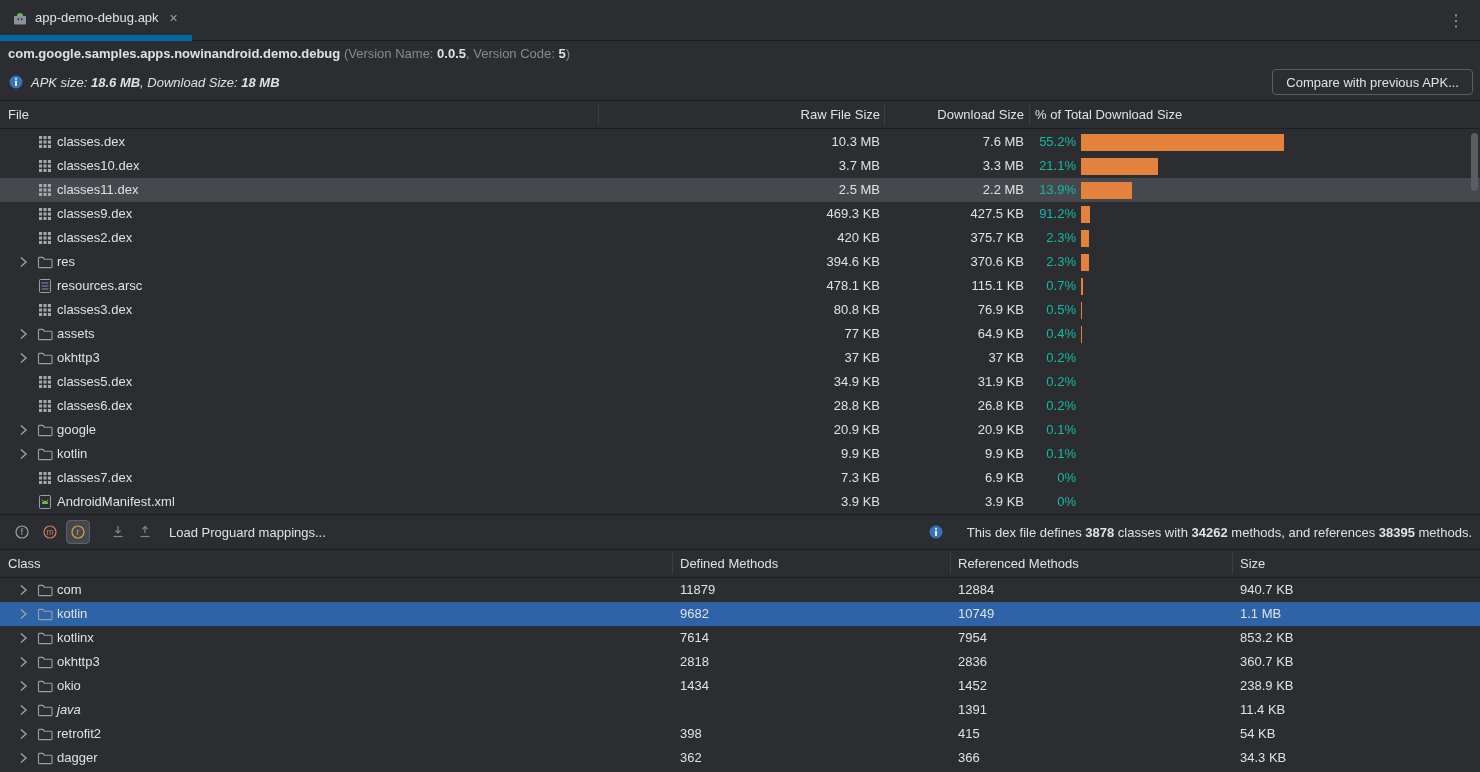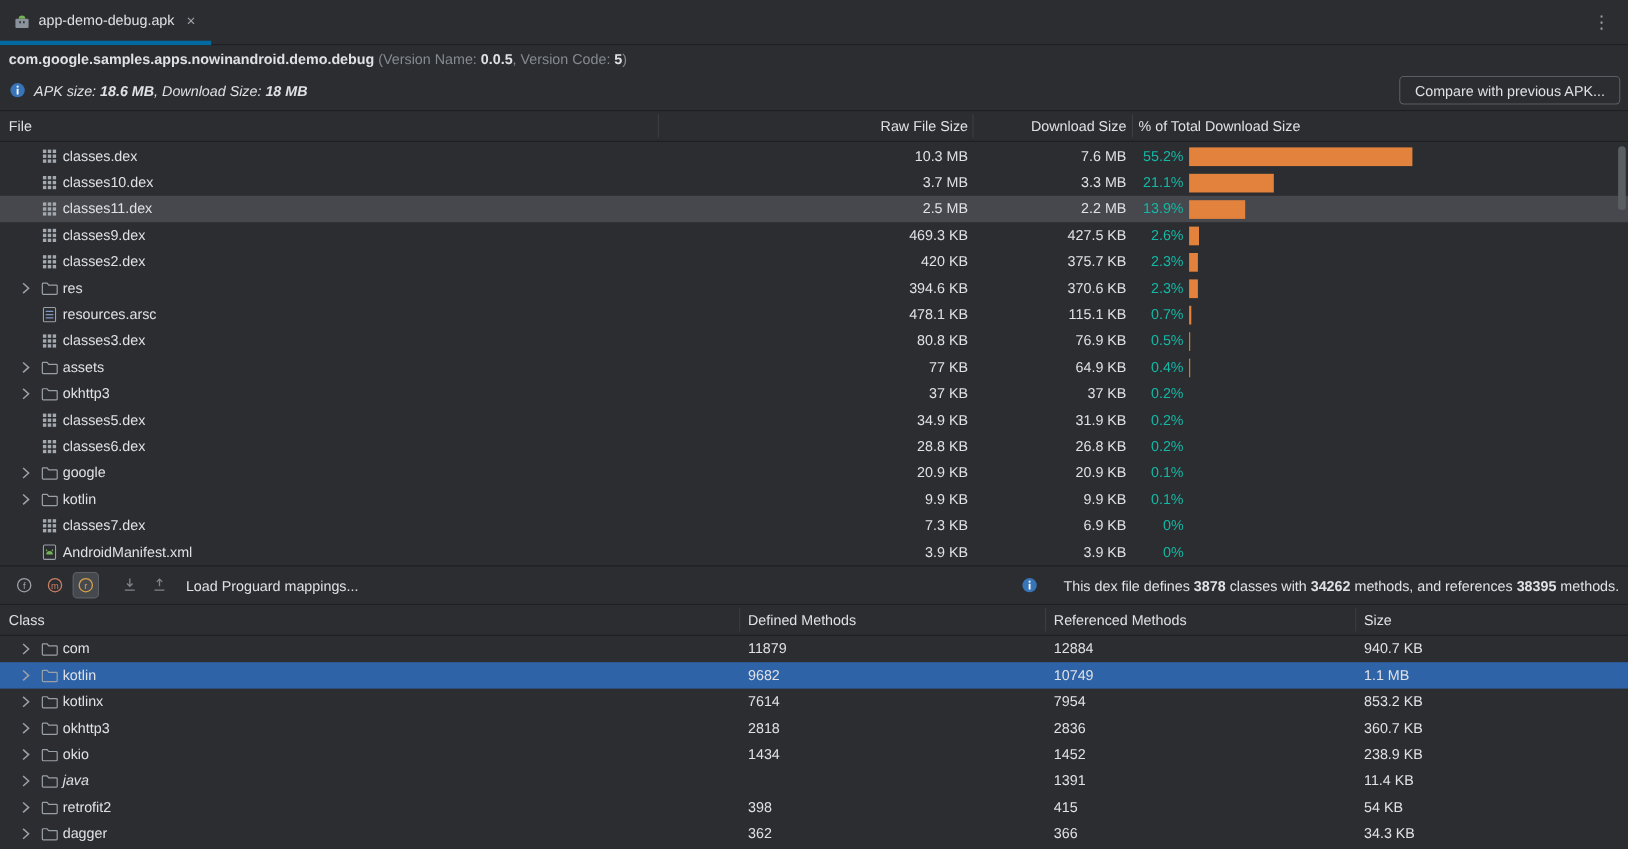--- a/index.html
+++ b/index.html
@@ -4,21 +4,21 @@
 <style>
   html,body{margin:0;padding:0;background:#2b2d30;font-family:"Liberation Sans",sans-serif;font-size:13px;color:#dfe1e5;}
   .app{position:relative;width:1480px;height:772px;background:#2b2d30;overflow:hidden;}
   .bold{font-weight:700;}
   .dim{color:#868a91;}
   .nowrap{white-space:nowrap;}
   .icon16{width:16px;height:16px;display:inline-block;flex:0 0 16px;}
 
   
   .tab-bar{position:absolute;top:0;left:0;right:0;height:41px;border-bottom:1px solid #1e1f22;box-sizing:border-box;}
-  .tab{position:absolute;left:0;top:0;height:41px;display:flex;align-items:center;gap:7px;padding:0 14px 0 12px;border-bottom:4px solid #0369a1;box-sizing:border-box;cursor:pointer;}
+  .tab{position:absolute;left:0;top:0;height:41px;display:flex;align-items:center;gap:7px;padding:0 14px 0 12px;border-bottom:6px solid #0369a1;box-sizing:border-box;cursor:pointer;}
   .tab-label{color:#dfe1e5;}
   .tab-close{color:#9da0a8;font-size:14px;margin-left:4px;cursor:pointer;}
   .kebab{position:absolute;right:16px;top:50%;transform:translateY(-50%);color:#9da0a8;font-size:16px;cursor:pointer;}
 
   
   .pkg-line{position:absolute;top:41px;left:8px;right:8px;height:26px;line-height:26px;white-space:nowrap;}
   .size-line{position:absolute;top:66px;left:8px;height:32px;display:flex;align-items:center;font-style:italic;}
   .size-line .icon16{margin-right:7px;}
   .compare-btn{position:absolute;top:69px;right:7px;height:26px;padding:0 13px;background:#2b2d30;color:#dfe1e5;border:1px solid #5a5d63;border-radius:4px;font-family:"Liberation Sans",sans-serif;font-size:13px;cursor:pointer;}
 
@@ -176,21 +176,21 @@
               <rect x="6.45" y="6.45" width="3.1" height="3.1"></rect>
               <rect x="10.9" y="6.45" width="3.1" height="3.1"></rect>
               <rect x="2" y="10.9" width="3.1" height="3.1"></rect>
               <rect x="6.45" y="10.9" width="3.1" height="3.1"></rect>
               <rect x="10.9" y="10.9" width="3.1" height="3.1"></rect>
             </g>
           </svg></span>
         <span class="cell fname">classes9.dex</span>
         <span class="cell craw">469.3 KB</span>
         <span class="cell cdl">427.5 KB</span>
-        <span class="cell cpct">2.6%</span>
+        <span class="cell cpct">91.2%</span>
         <div class="pct-bar" style="width: 9px; background: rgb(226, 130, 61);"></div>
       </div>
       <div class="frow">
         <span class="row-icon"><svg viewBox="0 0 16 16" width="16" height="16">
             <g fill="#a4a9b0">
               <rect x="2" y="2" width="3.1" height="3.1"></rect>
               <rect x="6.45" y="2" width="3.1" height="3.1"></rect>
               <rect x="10.9" y="2" width="3.1" height="3.1"></rect>
               <rect x="2" y="6.45" width="3.1" height="3.1"></rect>
               <rect x="6.45" y="6.45" width="3.1" height="3.1"></rect>

